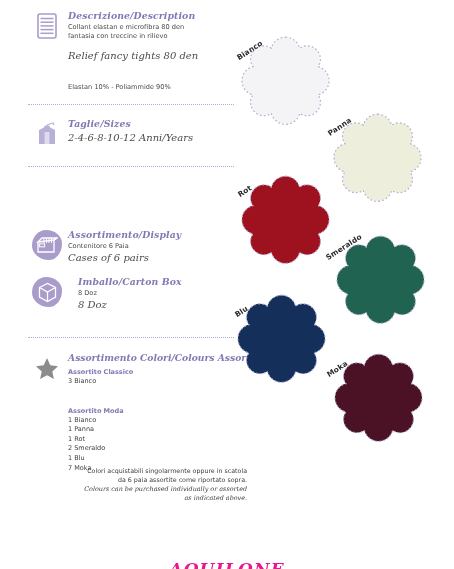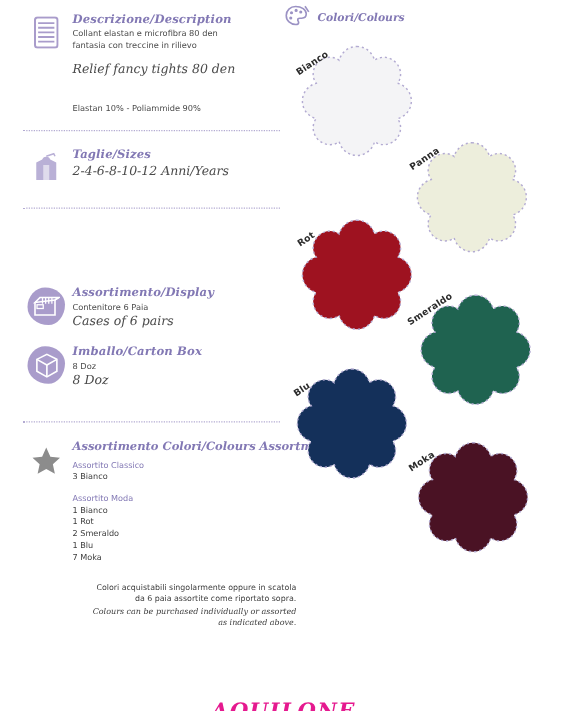--- a/index.html
+++ b/index.html
@@ -17,21 +17,21 @@
   }
   .sheet {
     position: absolute;
     inset: 0;
     background: #ffffff;
   }
 
   
   .left-col {
     position: absolute;
-    left: 0; top: 0;
+    left: 10px; top: 0;
     width: 236px; height: 569px;
   }
 
   .section {
     position: absolute;
     display: flex;
     align-items: flex-start;
   }
 
   .icon-slot {
@@ -142,30 +142,31 @@
     color: #8278b4;
     white-space: nowrap;
     margin: 0 0 5px 0;
   }
   .assort-sub {
     font-family: "DejaVu Sans", sans-serif;
     font-size: 6.5px;
     color: #8278b4;
     margin: 0 0 1px 0;
     white-space: nowrap;
+    font-weight: bold;
   }
   .assort-item {
     font-family: "DejaVu Sans", sans-serif;
     font-size: 6.5px;
     color: #3d3d3d;
     line-height: 1.48;
     margin: 0;
     white-space: nowrap;
   }
-  .assort-block2 { margin-top: 8px; }
+  .assort-block2 { margin-top: 20px; }
 
   .note {
     position: absolute;
     left: 47px; top: 466px;
     width: 190px;
     text-align: right;
   }
   .note p {
     margin: 0;
     font-family: "DejaVu Sans", sans-serif;
@@ -266,21 +267,21 @@
           </svg>
         </div>
       </div>
       <div class="sec-body">
         <p class="sec-title">Assortimento/Display</p>
         <p class="sec-line">Contenitore 6 Paia</p>
         <p class="sec-line ital">Cases of 6 pairs</p>
       </div>
     </div>
 
-    <div class="section" style="left:18px; top:276px; width:215px;">
+    <div class="section" style="left:18px; top:276px; width:215px;gap:10px;">
       <div class="icon-slot">
         <div class="badge">
           <div class="blob"></div>
           <svg width="21" height="21" viewBox="0 0 21 21">
             <path d="M2.5 5.5 L10.5 1.5 L18.5 5.5 L18.5 15 L10.5 19.5 L2.5 15 Z" fill="none" stroke="#ffffff" stroke-width="1.3"></path>
             <path d="M2.5 5.5 L10.5 10 L18.5 5.5" fill="none" stroke="#ffffff" stroke-width="1.3"></path>
             <path d="M10.5 10 L10.5 19.5" fill="none" stroke="#ffffff" stroke-width="1.3"></path>
           </svg>
         </div>
       </div>
@@ -305,54 +306,39 @@
         <p class="assort-title">Assortimento Colori/Colours Assortment</p>
 
         <div>
           <p class="assort-sub">Assortito Classico</p>
           <p class="assort-item">3 Bianco</p>
         </div>
 
         <div class="assort-block2">
           <p class="assort-sub">Assortito Moda</p>
           <p class="assort-item">1 Bianco</p>
+          <p class="assort-item">1 Panna</p>
           <p class="assort-item">1 Rot</p>
           <p class="assort-item">2 Smeraldo</p>
           <p class="assort-item">1 Blu</p>
           <p class="assort-item">7 Moka</p>
         </div>
       </div>
     </div>
 
     <div class="note">
       <p>Colori acquistabili singolarmente oppure in scatola</p>
       <p>da 6 paia assortite come riportato sopra.</p>
       <p class="it">Colours can be purchased individually or assorted</p>
       <p class="it">as indicated above.</p>
     </div>
   </div>
 
   <div class="right-col">
 
-    <div class="colori-head">
-      <span>
-        <svg width="20" height="18" viewBox="0 0 20 18">
-          <path d="M8.5 1.2 C4.2 1.2 1 4.4 1 8.4 C1 12.6 4.4 15.6 8.6 15.6
-                   C10.3 15.6 10.9 14.7 10.9 13.9 C10.9 13.1 10.2 12.6 10.2 11.9
-                   C10.2 11.1 10.9 10.6 11.8 10.6 L13.4 10.6 C15.6 10.6 17 9.2 17 7.1
-                   C17 3.7 13.2 1.2 8.5 1.2 Z" fill="none" stroke="#9b92c4" stroke-width="1.3"></path>
-          <circle cx="5.2" cy="6.2" r="1.25" fill="#9b92c4"></circle>
-          <circle cx="8.9" cy="4.3" r="1.25" fill="#9b92c4"></circle>
-          <circle cx="12.6" cy="5.6" r="1.25" fill="#9b92c4"></circle>
-          <circle cx="4.6" cy="10.4" r="1.25" fill="#9b92c4"></circle>
-          <line x1="16" y1="1" x2="19" y2="5.5" stroke="#9b92c4" stroke-width="1.3"></line>
-        </svg>
-      </span>
-      <span class="ctitle">Colori/Colours</span>
-    </div>
 
     <div class="swatch-wrap" style="left:5px; top:33px; width:105px; height:105px;">
       <div class="swatch">
         <svg class="flower" viewBox="0 0 100 100">
           <path id="fl" d="M50 4
             C57 4 62 9 63.5 14.5 C68 11 75 11.5 79.5 16 C84 20.5 84.5 27.5 81 32
             C86.5 33.5 91.5 38.5 91.5 45.5 C91.5 52.5 86.5 57.5 81 59
             C84.5 63.5 84 70.5 79.5 75 C75 79.5 68 80 63.5 76.5
             C62 82 57 87 50 87 C43 87 38 82 36.5 76.5
             C32 80 25 79.5 20.5 75 C16 70.5 15.5 63.5 19 59

